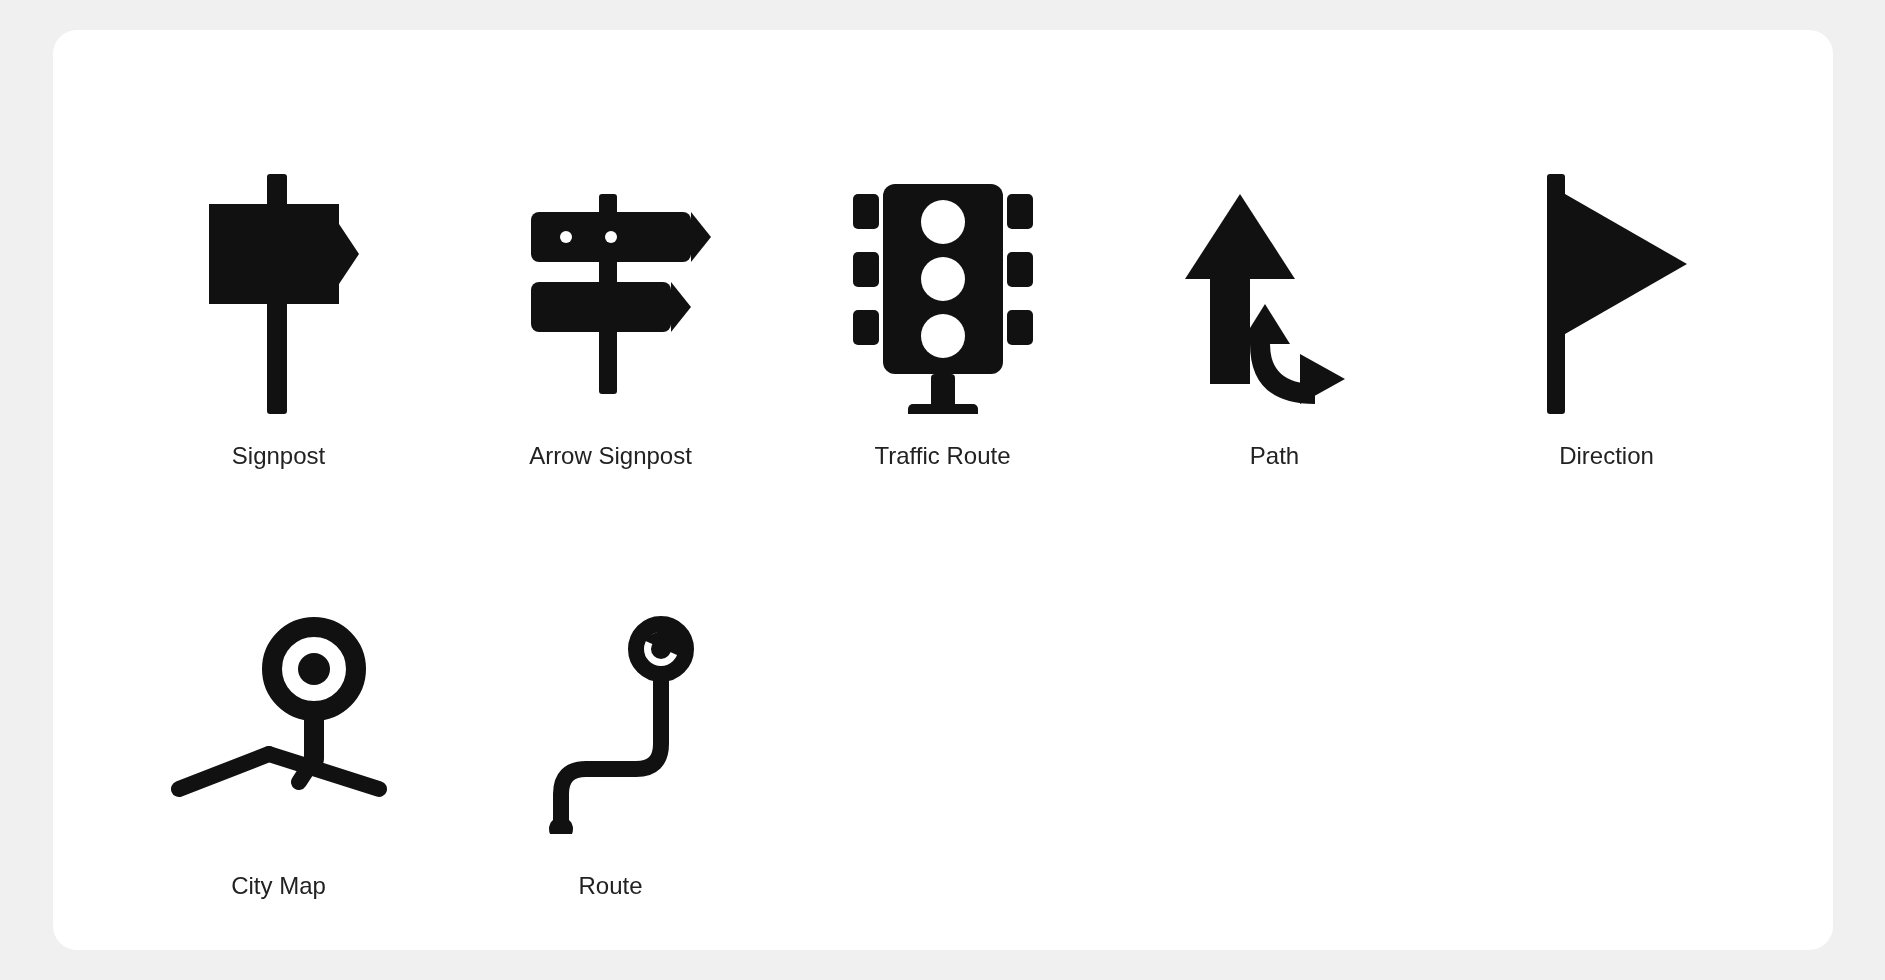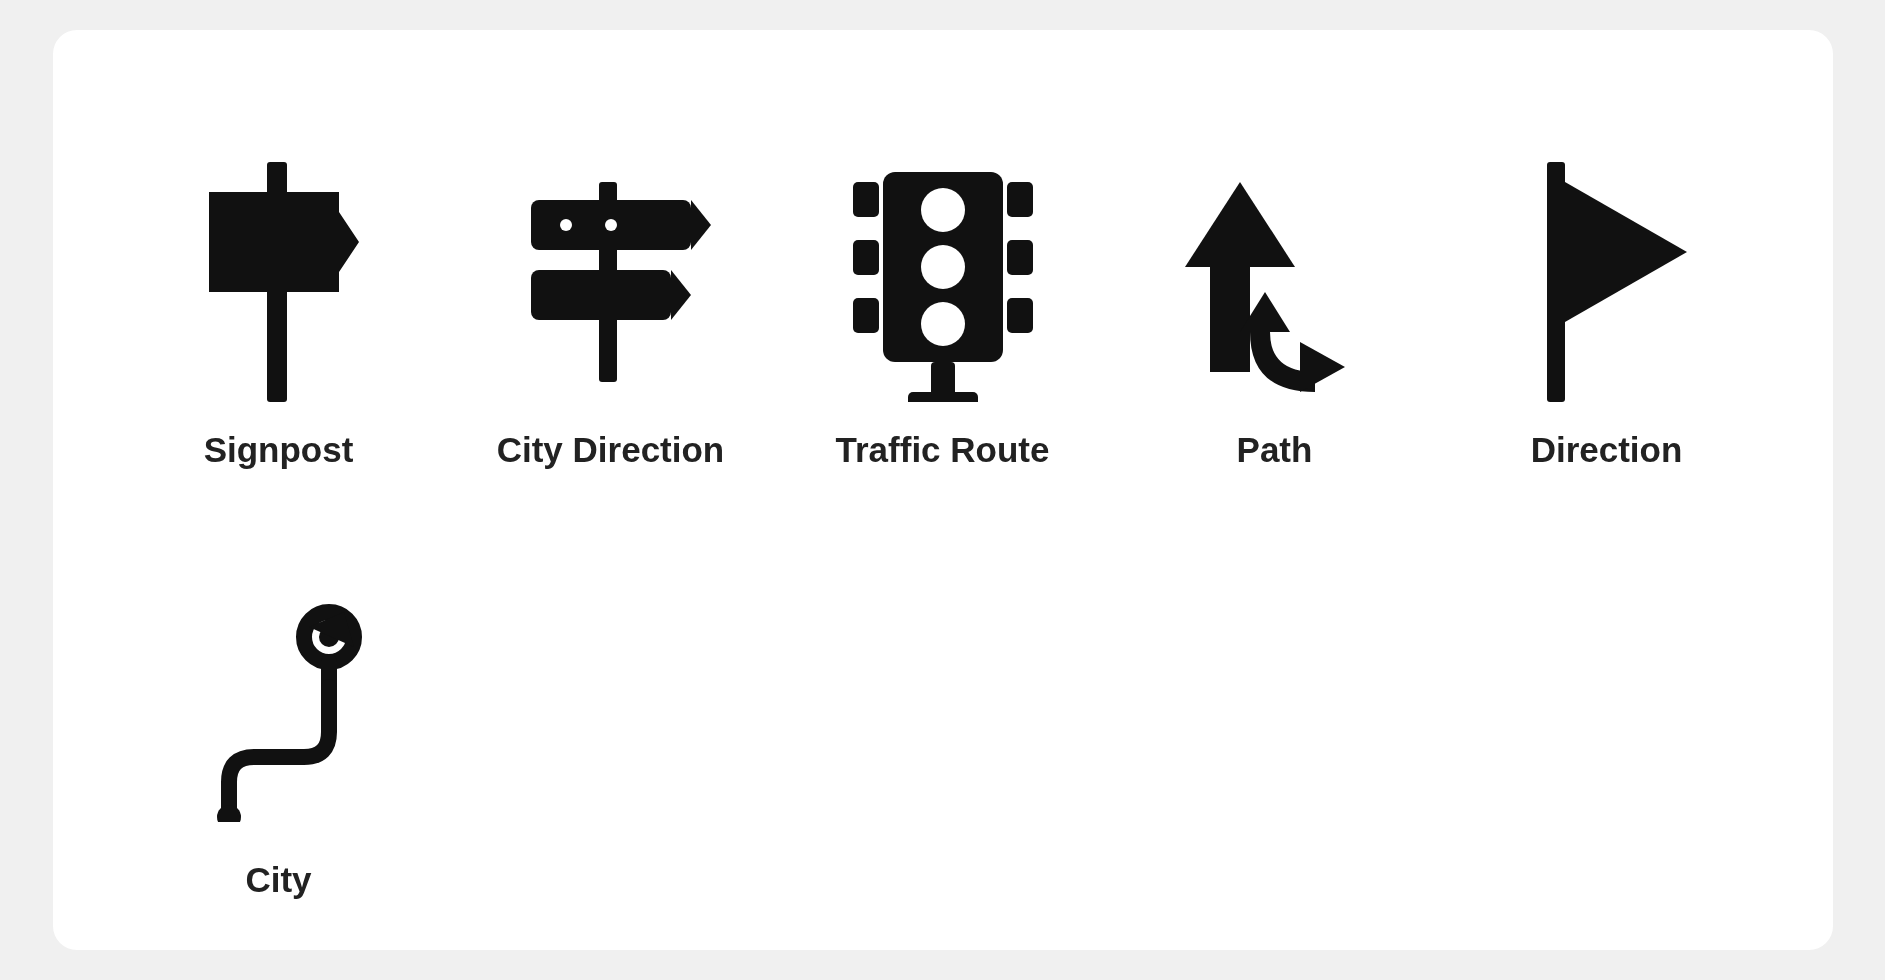--- a/index.html
+++ b/index.html
@@ -40,24 +40,24 @@
     }
     .icon-wrapper {
       width: 220px;
       height: 260px;
       display: flex;
       align-items: center;
       justify-content: center;
       margin-bottom: 18px;
     }
     .icon-label {
-      font-size: 35px;
+      font-size: 24px;
       color: #222;
       text-align: center;
-      font-weight: 700;
+      font-weight: 400;
     }
     svg {
       fill: #111;
     }
   </style>
 </head>
 <body>
 
 <div class="card">
   <div class="icon-grid">
@@ -83,21 +83,21 @@
 
           <rect x="20" y="88" width="140" height="50" rx="8"></rect>
           <polygon points="160,88 180,113 160,138"></polygon>
 
           <rect x="88" y="0" width="18" height="200" rx="3"></rect>
 
           <circle cx="55" cy="43" r="6" fill="#fff"></circle>
           <circle cx="100" cy="43" r="6" fill="#fff"></circle>
         </svg>
       </div>
-      <span class="icon-label">City Direction</span>
+      <span class="icon-label">Arrow Signpost</span>
     </div>
 
     <div class="icon-cell">
       <div class="icon-wrapper">
         <svg width="180" height="240" viewBox="0 0 180 240" xmlns="http://www.w3.org/2000/svg">
 
           <rect x="30" y="10" width="120" height="190" rx="12"></rect>
 
           <circle cx="90" cy="48" r="22" fill="#fff"></circle>
           <circle cx="90" cy="105" r="22" fill="#fff"></circle>
@@ -143,33 +143,49 @@
           <rect x="20" y="0" width="18" height="240" rx="3"></rect>
 
           <polygon points="38,20 160,90 38,160"></polygon>
         </svg>
       </div>
       <span class="icon-label">Direction</span>
     </div>
 
 
 
+    <div class="icon-cell">
+      <div class="icon-wrapper">
+        <svg width="220" height="220" viewBox="0 0 220 220" xmlns="http://www.w3.org/2000/svg">
+
+          <circle cx="145" cy="55" r="42" fill="none" stroke="#111" stroke-width="20"></circle>
+          <circle cx="145" cy="55" r="16" fill="#111"></circle>
+          <line x1="145" y1="97" x2="145" y2="145" stroke="#111" stroke-width="20" stroke-linecap="round"></line>
+
+          <line x1="10" y1="175" x2="100" y2="140" stroke="#111" stroke-width="16" stroke-linecap="round"></line>
+          <line x1="100" y1="140" x2="210" y2="175" stroke="#111" stroke-width="16" stroke-linecap="round"></line>
+
+          <line x1="145" y1="145" x2="130" y2="168" stroke="#111" stroke-width="16" stroke-linecap="round"></line>
+        </svg>
+      </div>
+      <span class="icon-label">City Map</span>
+    </div>
 
     <div class="icon-cell">
       <div class="icon-wrapper">
         <svg width="200" height="220" viewBox="0 0 200 220" xmlns="http://www.w3.org/2000/svg">
 
           <circle cx="150" cy="35" r="25" fill="none" stroke="#111" stroke-width="16"></circle>
           <circle cx="150" cy="35" r="10" fill="#111"></circle>
           <line x1="150" y1="60" x2="150" y2="85" stroke="#111" stroke-width="16" stroke-linecap="round"></line>
 
           <path d="M150,85 L150,130 Q150,155 125,155 L75,155 Q50,155 50,180 L50,215" stroke="#111" stroke-width="16" fill="none" stroke-linecap="round" stroke-linejoin="round"></path>
 
           <polygon points="130,25 165,10 175,45" fill="#111"></polygon>
 
           <circle cx="50" cy="215" r="12" fill="#111"></circle>
         </svg>
       </div>
-      <span class="icon-label">City</span>
+      <span class="icon-label">Route</span>
     </div>
 
   </div>
 </div>
 
 </body></html>

